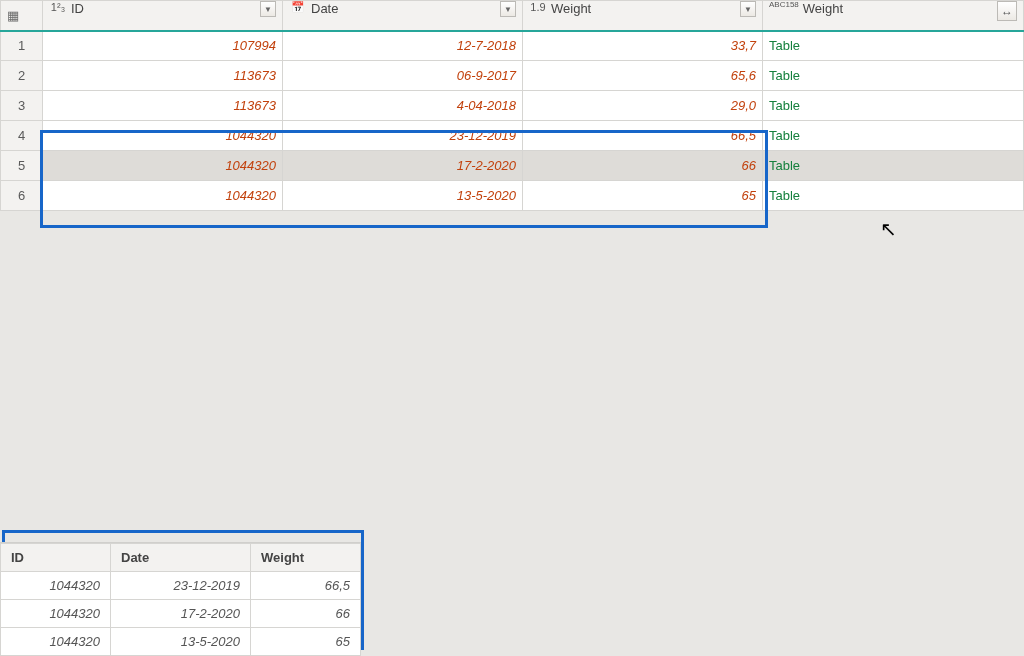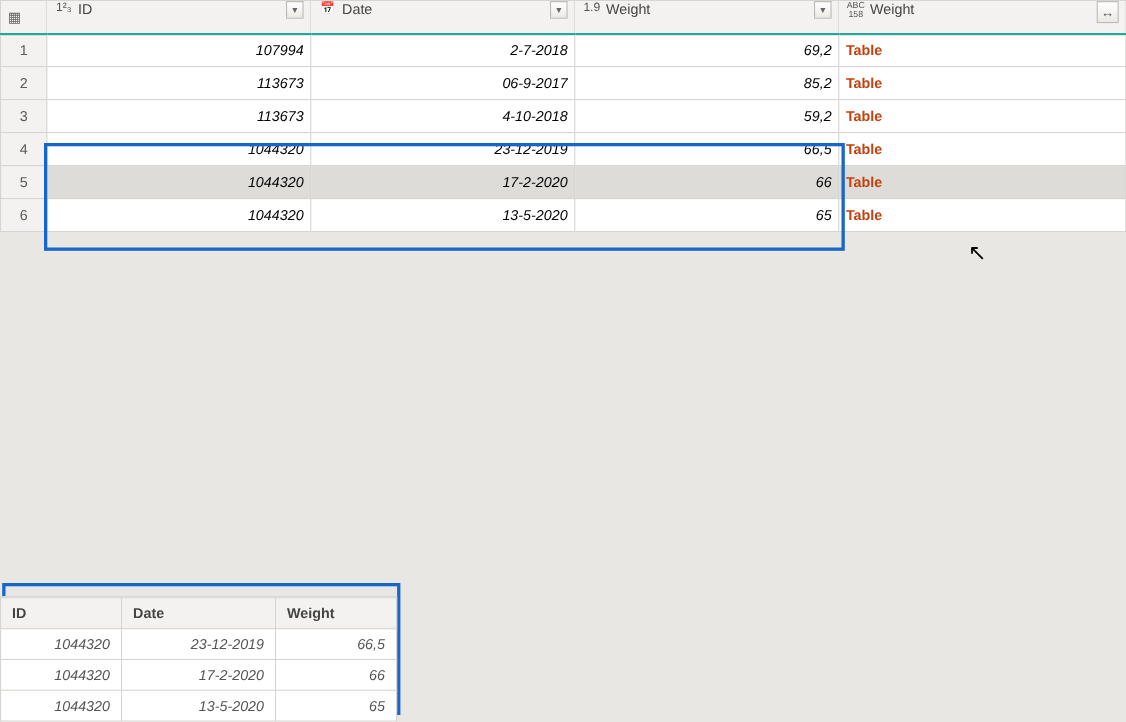--- a/index.html
+++ b/index.html
@@ -47,47 +47,46 @@
 
 .rownum-cell {
   background: #f3f2f0;
   text-align: center;
   color: #5a5a5a;
   font-style: normal;
 }
 .data-num {
   text-align: right;
   font-style: italic;
-  color: #000000;
+  color: #c2410c;
   padding-right: 10px;
 }
 .custom-cell {
-  color: #c2410c;
+  color: #15803d;
   font-style: normal;
-  font-weight: bold;
 }
 .main-table tbody tr.sel { background: #dedcd8; }
 
 
 .hdr {
   display: flex;
   align-items: flex-start;
   gap: 4px;
   height: 100%;
 }
 .hdr .type-icon {
   flex: 0 0 auto;
   font-size: 11px;
   color: #555;
   min-width: 18px;
   text-align: center;
 }
 .hdr .multi {
   display: inline-flex;
-  flex-direction: column;
+  flex-direction: row;
   line-height: 8px;
   font-size: 8px;
 }
 .hdr .lbl { flex: 1 1 auto; color: #444; }
 .filter-btn {
   width: 16px; height: 16px;
   border: 1px solid #bcbab6;
   background: linear-gradient(#fff,#ece9e4);
   display: inline-flex;
   align-items: center;
@@ -209,36 +208,36 @@
           <span class="lbl">Weight</span>
           <span class="expand-btn">↔</span>
         </div>
       </th>
     </tr>
   </thead>
   <tbody id="main-tbody">
         <tr>
           <td class="rownum-cell">1</td>
           <td class="data-num">107994</td>
-          <td class="data-num">2-7-2018</td>
-          <td class="data-num">69,2</td>
+          <td class="data-num">12-7-2018</td>
+          <td class="data-num">33,7</td>
           <td class="custom-cell">Table</td>
         </tr>
         <tr>
           <td class="rownum-cell">2</td>
           <td class="data-num">113673</td>
           <td class="data-num">06-9-2017</td>
-          <td class="data-num">85,2</td>
+          <td class="data-num">65,6</td>
           <td class="custom-cell">Table</td>
         </tr>
         <tr>
           <td class="rownum-cell">3</td>
           <td class="data-num">113673</td>
-          <td class="data-num">4-10-2018</td>
-          <td class="data-num">59,2</td>
+          <td class="data-num">4-04-2018</td>
+          <td class="data-num">29,0</td>
           <td class="custom-cell">Table</td>
         </tr>
         <tr>
           <td class="rownum-cell">4</td>
           <td class="data-num">1044320</td>
           <td class="data-num">23-12-2019</td>
           <td class="data-num">66,5</td>
           <td class="custom-cell">Table</td>
         </tr>
         <tr class="sel">

